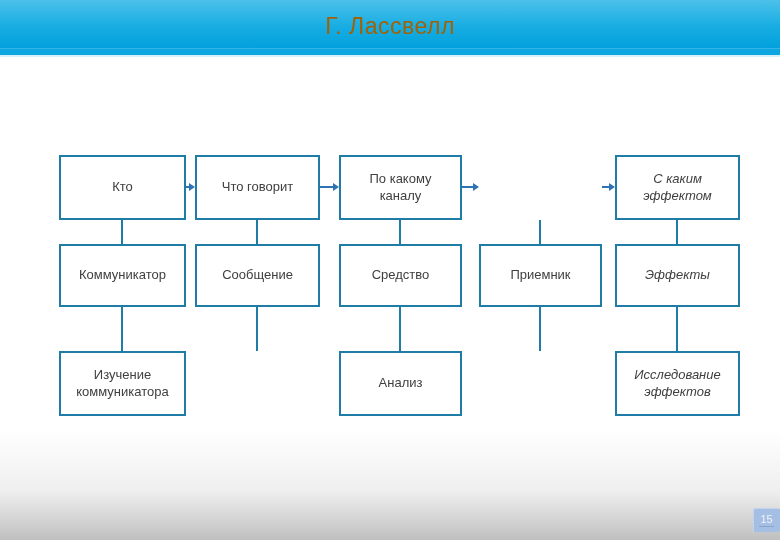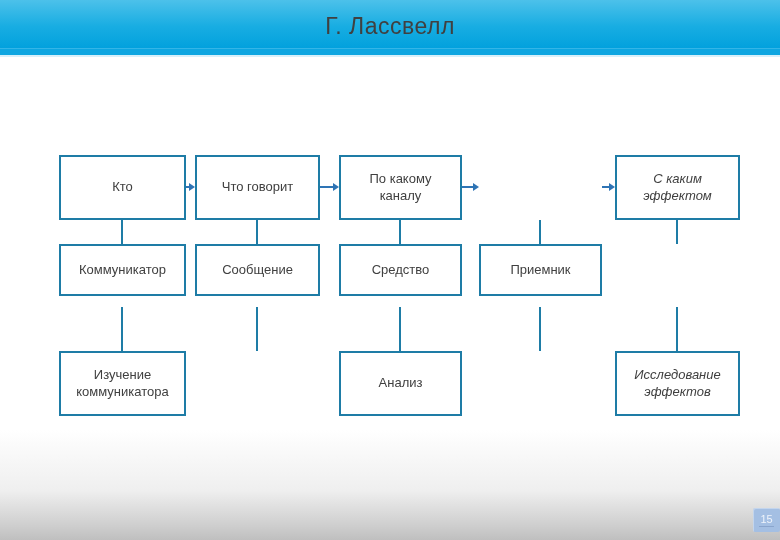--- a/index.html
+++ b/index.html
@@ -22,41 +22,41 @@
     background: #0ea6e1;
     box-shadow: inset 0 1px 0 #34b5e7;
   }
   .header-underline {
     position: absolute; top: 55px; left: 0; width: 780px; height: 2px;
     background: #d8f0fa;
   }
   .title {
     position: absolute; top: 13px; left: 0; width: 780px;
     text-align: center;
-    color: #404040;
+    color: #a16207;
     font-size: 23px;
     letter-spacing: 0.5px;
   }
 
   
   .box {
     position: absolute;
     box-sizing: border-box;
     background: #ffffff;
     border: 2px solid #1e7ca6;
     display: flex;
     align-items: center;
     justify-content: center;
     text-align: center;
     color: #404040;
     font-size: 13px;
     line-height: 1.3;
   }
   .r1 { top: 155px; height: 65px; }
-  .r2 { top: 244px; height: 52px; }
+  .r2 { top: 244px; height: 63px; }
   .r3 { top: 351px; height: 65px; }
   .c1 { left: 59px;  width: 127px; }
   .c2 { left: 195px; width: 125px; }
   .c3 { left: 339px; width: 123px; }
   .c4 { left: 479px; width: 123px; }
   .c5 { left: 615px; width: 125px; font-style: italic; }
   .pad-sm { padding: 0 3px; }
   .pad-lg { padding: 0 14px; }
 
   
@@ -123,20 +123,23 @@
   </div>
   <div class="box r2 c2 pad-sm">
     <span>Сообщение</span>
   </div>
   <div class="box r2 c3 pad-sm">
     <span>Средство</span>
   </div>
   <div class="box r2 c4 pad-sm">
     <span>Приемник</span>
   </div>
+  <div class="box r2 c5 pad-sm">
+    <span>Эффекты</span>
+  </div>
 
   <div class="box r3 c1 pad-lg">
     <span>Изучение коммуникатора</span>
   </div>
   <div class="box r3 c3 pad-sm">
     <span>Анализ</span>
   </div>
   <div class="box r3 c5 pad-lg">
     <span>Исследование эффектов</span>
   </div>

